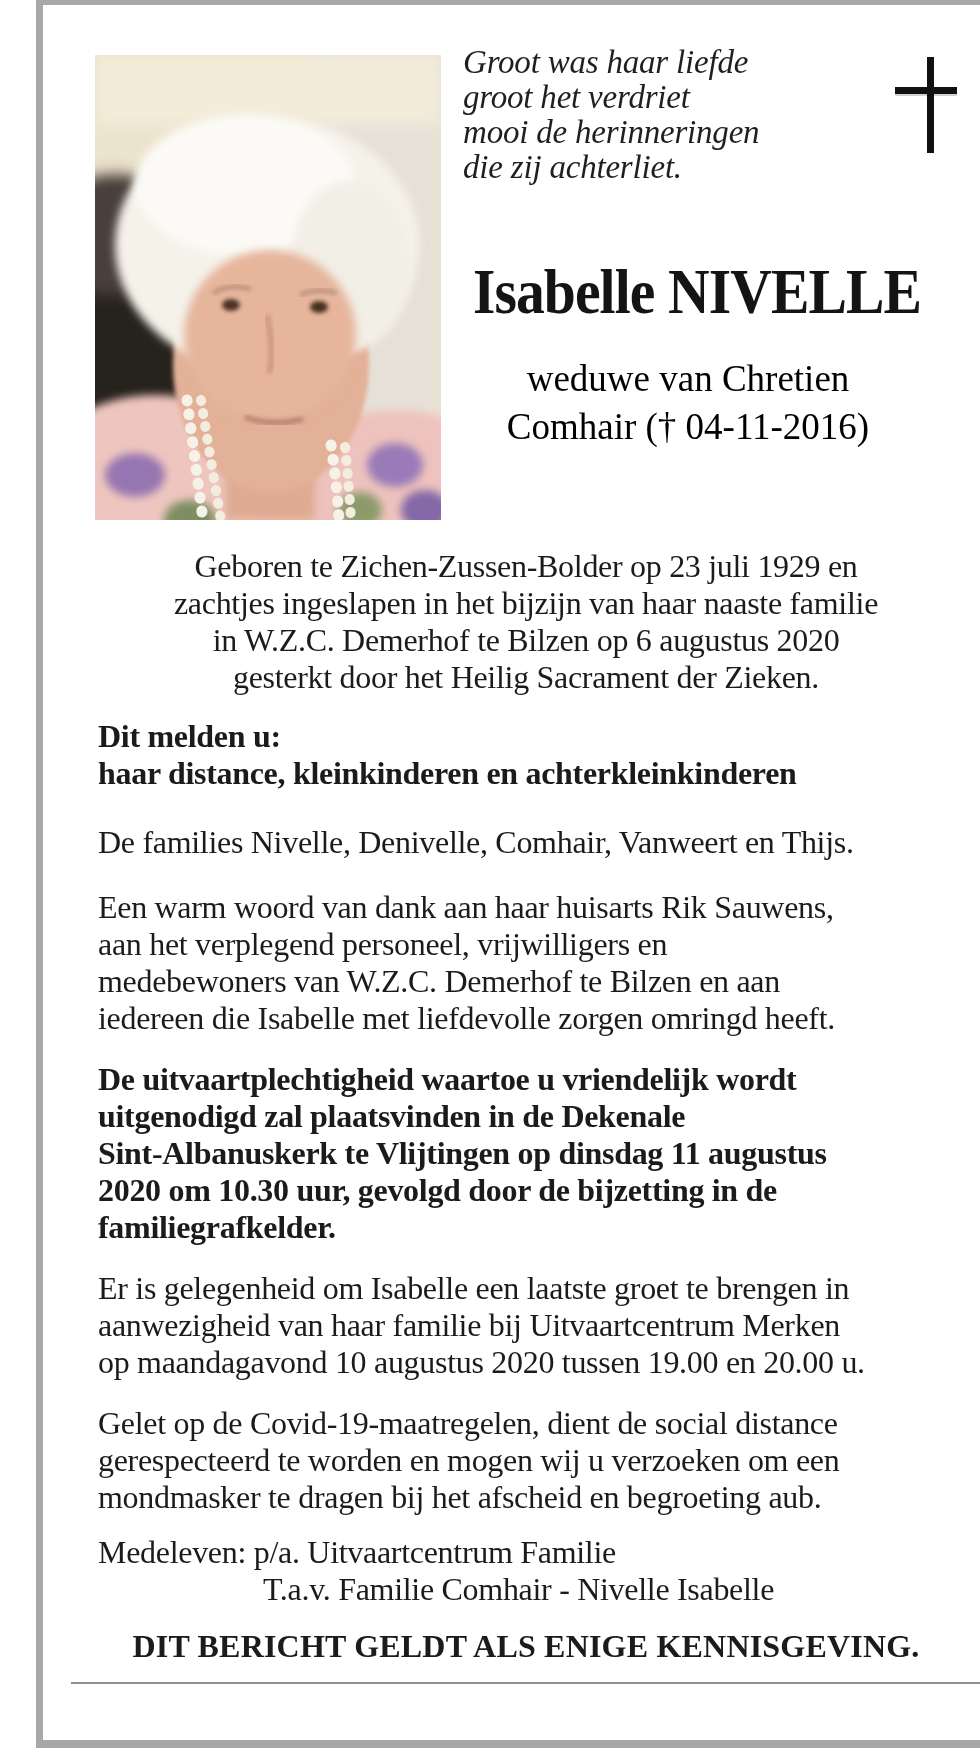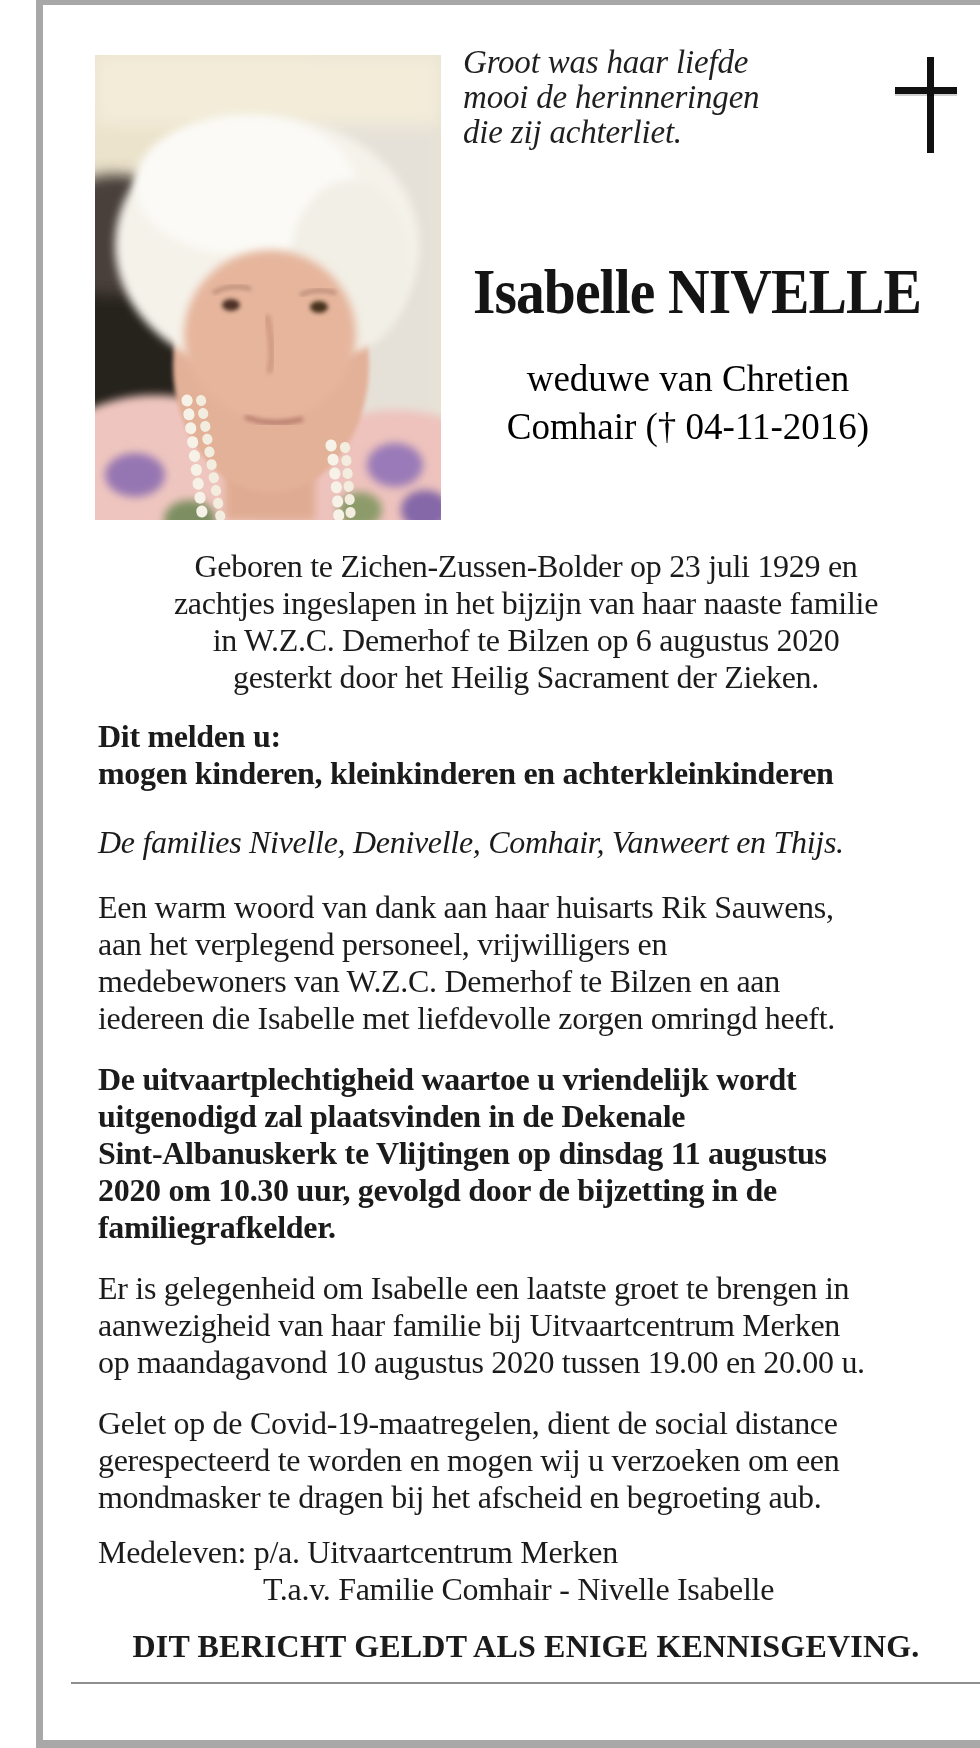--- a/index.html
+++ b/index.html
@@ -60,21 +60,21 @@
   }
   
   .para{
     font-size:32px;line-height:37px;letter-spacing:-0.3px;
     margin-left:55px;margin-right:30px;
   }
   .para.center{margin-left:0;margin-right:0;text-align:center;}
   .para.bold{font-weight:bold;}
   .announcement{margin-top:5px;}
   .notify{margin-top:22px;}
-  .families{margin-top:32px;font-style:italic;}
+  .families{margin-top:32px;}
   .thanks{margin-top:28px;}
   .service{margin-top:24px;}
   .visitation{margin-top:24px;}
   .covid{margin-top:24px;}
   .condolence{margin-top:18px;}
   .condolence .indent{padding-left:165px;}
   .notice{
     margin-top:20px;text-align:center;
     font-size:32px;font-weight:bold;letter-spacing:0.2px;
   }
@@ -143,20 +143,21 @@
 
           <path d="M92 345 q8 60 16 120" stroke="#f6f2e8" stroke-width="11" fill="none" stroke-dasharray="1 13" stroke-linecap="round"></path>
           <path d="M106 345 q10 62 20 120" stroke="#f2eddf" stroke-width="10" fill="none" stroke-dasharray="1 12" stroke-linecap="round"></path>
           <path d="M236 390 q6 40 8 75" stroke="#f6f2e8" stroke-width="11" fill="none" stroke-dasharray="1 13" stroke-linecap="round"></path>
           <path d="M250 392 q4 38 6 73" stroke="#f2eddf" stroke-width="10" fill="none" stroke-dasharray="1 12" stroke-linecap="round"></path>
         </svg>
       </div>
 
       <div class="epigraph">
           <div>Groot was haar liefde</div>
+          <div>groot het verdriet</div>
           <div>mooi de herinneringen</div>
           <div>die zij achterliet.</div>
         </div>
 
       <div class="cross">
         <div class="vbar"></div>
         <div class="hbar"></div>
       </div>
 
       <div class="name-wrap">
@@ -171,21 +172,21 @@
 
     <div class="para center announcement">
         <div>Geboren te Zichen-Zussen-Bolder op 23 juli 1929 en</div>
         <div>zachtjes ingeslapen in het bijzijn van haar naaste familie</div>
         <div>in W.Z.C. Demerhof te Bilzen op 6 augustus 2020</div>
         <div>gesterkt door het Heilig Sacrament der Zieken.</div>
       </div>
 
     <div class="para bold notify">
         <div>Dit melden u:</div>
-        <div>mogen kinderen, kleinkinderen en achterkleinkinderen</div>
+        <div>haar distance, kleinkinderen en achterkleinkinderen</div>
       </div>
 
     <div class="para families">De families Nivelle, Denivelle, Comhair, Vanweert en Thijs.</div>
 
     <div class="para thanks">
         <div>Een warm woord van dank aan haar huisarts Rik Sauwens,</div>
         <div>aan het verplegend personeel, vrijwilligers en</div>
         <div>medebewoners van W.Z.C. Demerhof te Bilzen en aan</div>
         <div>iedereen die Isabelle met liefdevolle zorgen omringd heeft.</div>
       </div>
@@ -204,21 +205,21 @@
         <div>op maandagavond 10 augustus 2020 tussen 19.00 en 20.00 u.</div>
       </div>
 
     <div class="para covid">
         <div>Gelet op de Covid-19-maatregelen, dient de social distance</div>
         <div>gerespecteerd te worden en mogen wij u verzoeken om een</div>
         <div>mondmasker te dragen bij het afscheid en begroeting aub.</div>
       </div>
 
     <div class="para condolence">
-      <div>Medeleven: p/a. Uitvaartcentrum Merken</div>
+      <div>Medeleven: p/a. Uitvaartcentrum Familie</div>
       <div class="indent">T.a.v. Familie Comhair - Nivelle Isabelle</div>
     </div>
 
     <div class="notice">DIT BERICHT GELDT ALS ENIGE KENNISGEVING.</div>
 
     <div class="divider"></div>
 
     <div class="footer">
       
       

